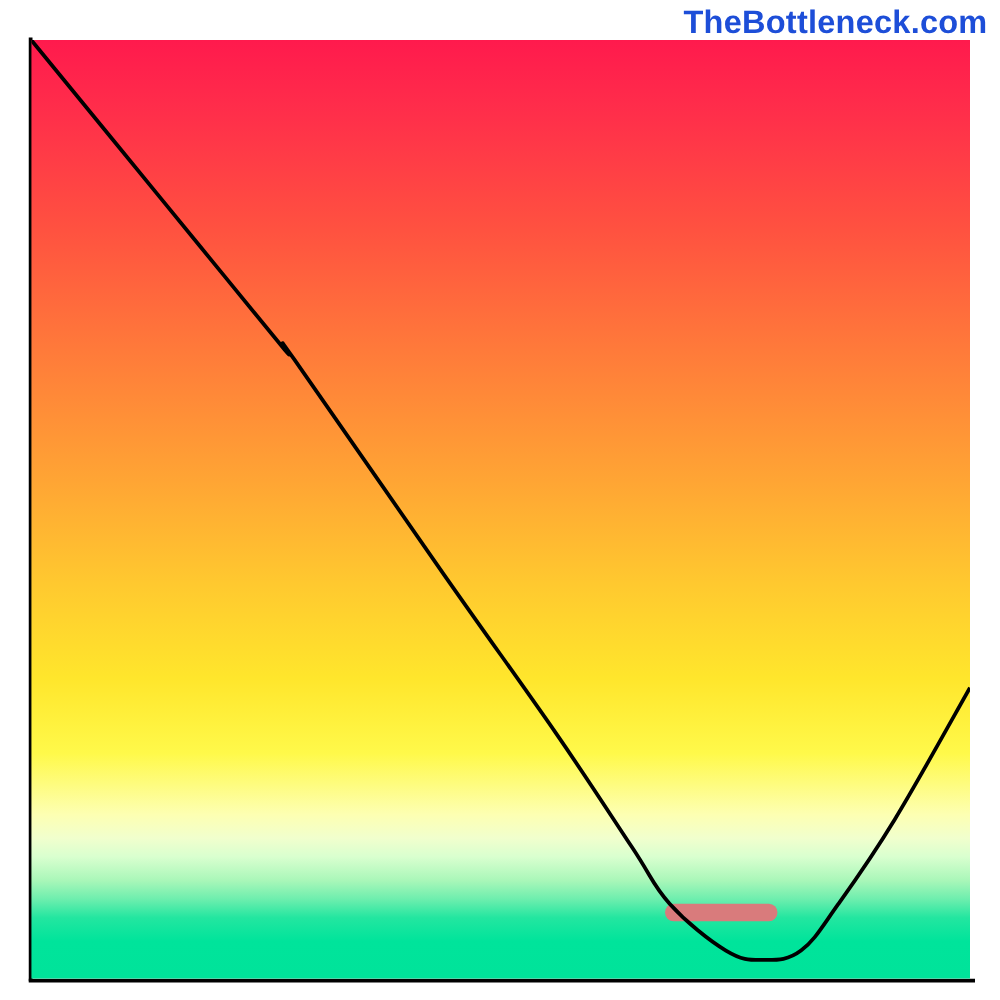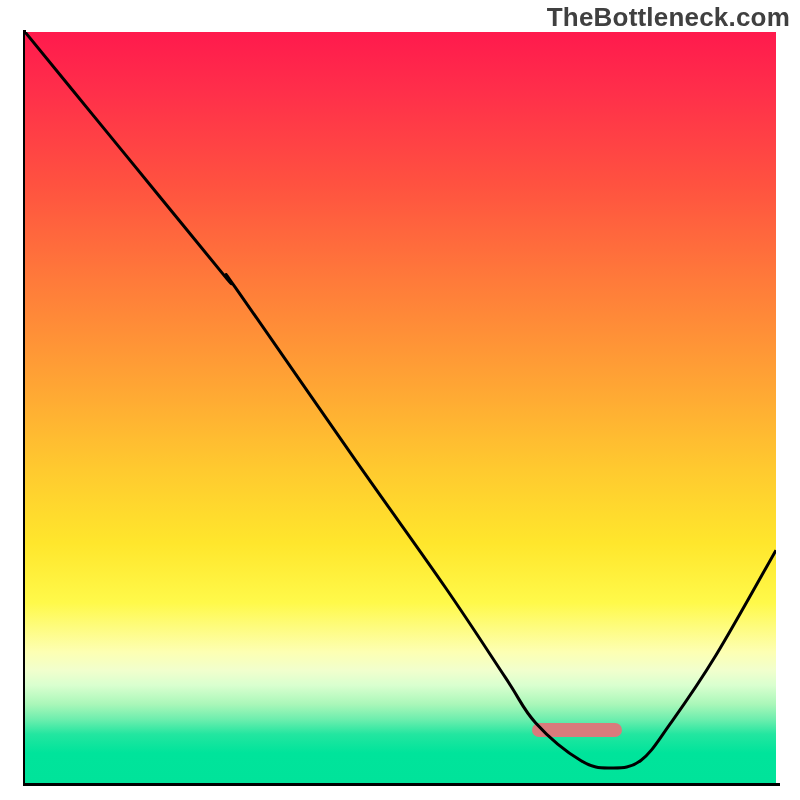--- a/index.html
+++ b/index.html
@@ -14,21 +14,21 @@
     position: relative;
     width: 800px;
     height: 800px;
   }
   .watermark {
     position: absolute;
     top: 2px;
     right: 10px;
     font-size: 26px;
     font-weight: 600;
-    color: #404040;
+    color: #1d4ed8;
     letter-spacing: 0.2px;
   }
   .plot-area {
     position: absolute;
     left: 25px;
     top: 32px;
     width: 751px;
     height: 751px;
     overflow: hidden;
   }

